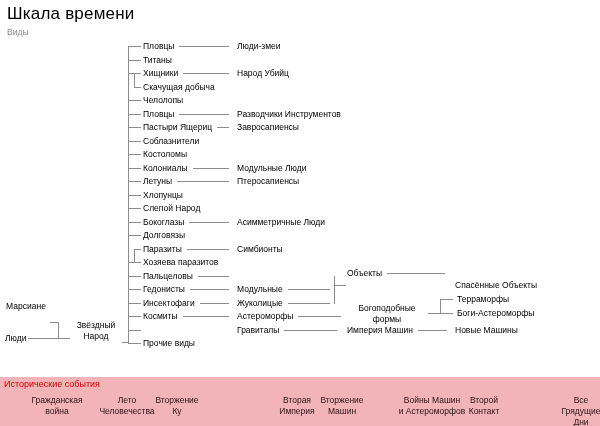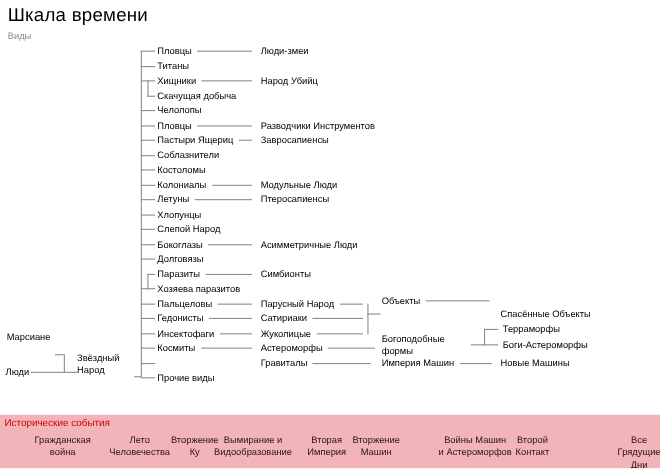--- a/index.html
+++ b/index.html
@@ -4,21 +4,21 @@
 <style>
   * { margin:0; padding:0; box-sizing:border-box; }
   html,body { background:#fff; }
   body { font-family:"Liberation Sans", sans-serif; }
   #stage { position:relative; width:600px; height:426px; background:#ffffff; overflow:hidden; }
 
   .title { position:absolute; left:7px; top:4px; font-size:17px; color:#000; letter-spacing:.2px; }
   .axis  { position:absolute; left:7px; top:27px; font-size:8.5px; color:#8a8a8a; }
 
   .lbl   { position:absolute; font-size:8.5px; line-height:12px; color:#000; white-space:nowrap; }
-  .multi { position:absolute; font-size:8.5px; line-height:11px; color:#000; }
+  .multi { position:absolute; font-size:8.5px; line-height:11px; color:#000; text-align:center; }
 
   .hl { position:absolute; height:1px; background:#8c8c8c; }
   .vl { position:absolute; width:1px;  background:#8c8c8c; }
   .tick { left:128px; width:13px; }
 
   .pair { position:absolute; display:flex; align-items:center; height:12px; left:143px; width:90px; }
   .pair .txt { font-size:8.5px; line-height:12px; color:#000; white-space:nowrap; }
   .pair .ln  { flex:1; height:1px; background:#8c8c8c; margin:0 4px 0 5px; min-width:5px; }
   .p2  { left:237px; width:97px; }
   .p2a { left:237px; width:108px; }
@@ -135,31 +135,27 @@
     <span class="ln"></span>
   </div>
   <div class="lbl" style="left:237px;top:243px">Симбионты</div>
 
   <div class="lbl" style="left:143px;top:256px">Хозяева паразитов</div>
 
   <div class="pair" style="top:270px">
     <span class="txt">Пальцеловы</span>
     <span class="ln"></span>
   </div>
-  <div class="pair p2" style="top:270px">
-    <span class="txt">Парусный Народ</span>
-    <span class="ln"></span>
-  </div>
 
   <div class="pair" style="top:283px">
     <span class="txt">Гедонисты</span>
     <span class="ln"></span>
   </div>
   <div class="pair p2" style="top:283px">
-    <span class="txt">Сатириаки</span>
+    <span class="txt">Модульные</span>
     <span class="ln"></span>
   </div>
 
   <div class="pair" style="top:297px">
     <span class="txt">Инсектофаги</span>
     <span class="ln"></span>
   </div>
   <div class="pair p2" style="top:297px">
     <span class="txt">Жуколицые</span>
     <span class="ln"></span>
@@ -203,22 +199,20 @@
   <div class="lbl" style="left:455px;top:324px">Новые Машины</div>
 
   <div class="panel">
     <div class="panel-title">Исторические события</div>
     <div class="event" style="left:2px">Гражданская
 война</div>
     <div class="event" style="left:72px">Лето
 Человечества</div>
     <div class="event" style="left:122px">Вторжение
 Ку</div>
-    <div class="event" style="left:175px">Вымирание и
-Видообразование</div>
     <div class="event" style="left:242px">Вторая
 Империя</div>
     <div class="event" style="left:287px">Вторжение
 Машин</div>
     <div class="event" style="left:377px">Войны Машин
 и Астероморфов</div>
     <div class="event" style="left:429px">Второй
 Контакт</div>
     <div class="event" style="left:526px">Все
 Грядущие

